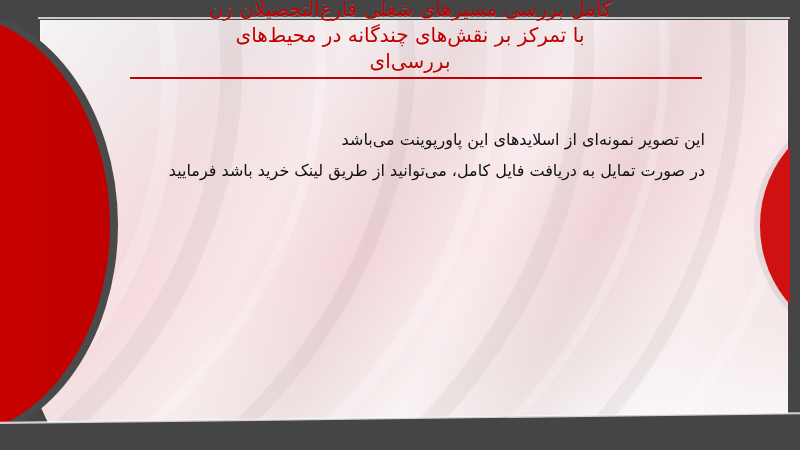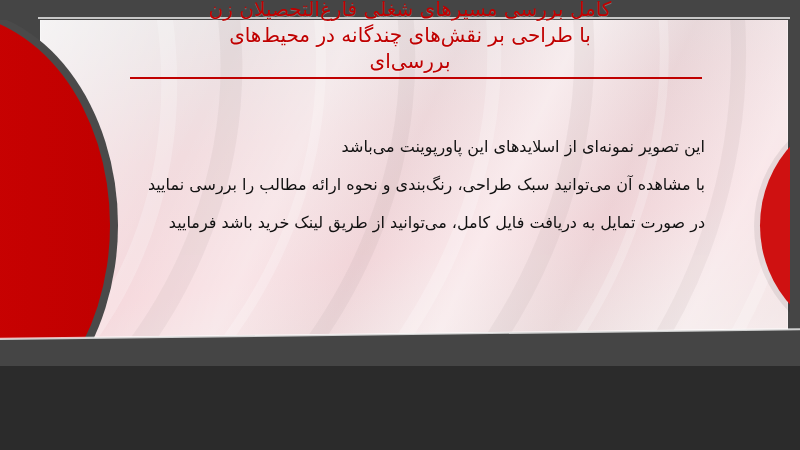--- a/index.html
+++ b/index.html
@@ -3,21 +3,21 @@
 <meta charset="utf-8">
 <style>
   html, body {
     margin: 0;
     padding: 0;
     background: #2b2b2b;
   }
   #slide {
     position: relative;
     width: 800px;
-    height: 366px;
+    height: 450px;
     overflow: hidden;
     background: #5eead4;
     font-family: "DejaVu Sans", "Liberation Sans", sans-serif;
   }
 
   
   .frame-dark {
     position: absolute;
     inset: 0;
     background: #454545;
@@ -176,21 +176,21 @@
     right: 95px;
     top: 124px;
     width: 620px;
     text-align: right;
     direction: rtl;
     color: #111111;
     font-size: 16px;
     line-height: 31px;
     z-index: 6;
   }
-  .body-line { display: block; white-space: nowrap; margin-top: 7px; }
+  .body-line { display: block; white-space: nowrap; }
 </style>
 </head>
 <body>
 
 <div id="slide">
 
   <div class="frame-dark"></div>
 
   <div class="panel">
     <svg class="arcs" viewBox="0 0 748 412" preserveAspectRatio="none">
@@ -220,23 +220,22 @@
   <div class="top-hairline"></div>
   <div class="right-edge"></div>
 
   <div class="bottom-bar"></div>
   <div class="bottom-hairline"></div>
 
   <div class="divider"></div>
 
   <div class="title-block">
     <span class="title-line">کامل بررسی مسیرهای شغلی فارغ‌التحصیلان زن</span>
-    <span class="title-line">با طراحی بر نقش‌های چندگانه در محیط‌های</span>
+    <span class="title-line">با تمرکز بر نقش‌های چندگانه در محیط‌های</span>
     <span class="title-line">بررسی‌ای</span>
   </div>
 
   <div class="body-block">
     <span class="body-line">این تصویر نمونه‌ای از اسلایدهای این پاورپوینت می‌باشد</span>
-    <span class="body-line">با مشاهده آن می‌توانید سبک طراحی، رنگ‌بندی و نحوه ارائه مطالب را بررسی نمایید</span>
     <span class="body-line">در صورت تمایل به دریافت فایل کامل، می‌توانید از طریق لینک خرید باشد فرمایید</span>
   </div>
 
 </div>
 
 </body></html>

